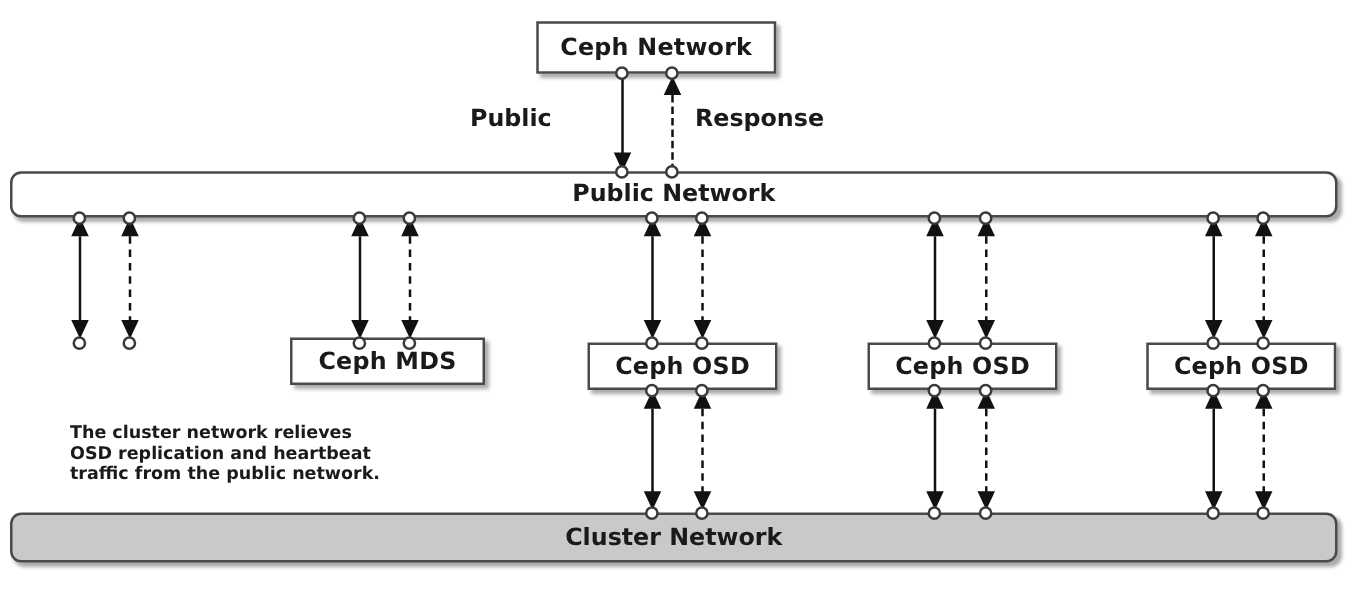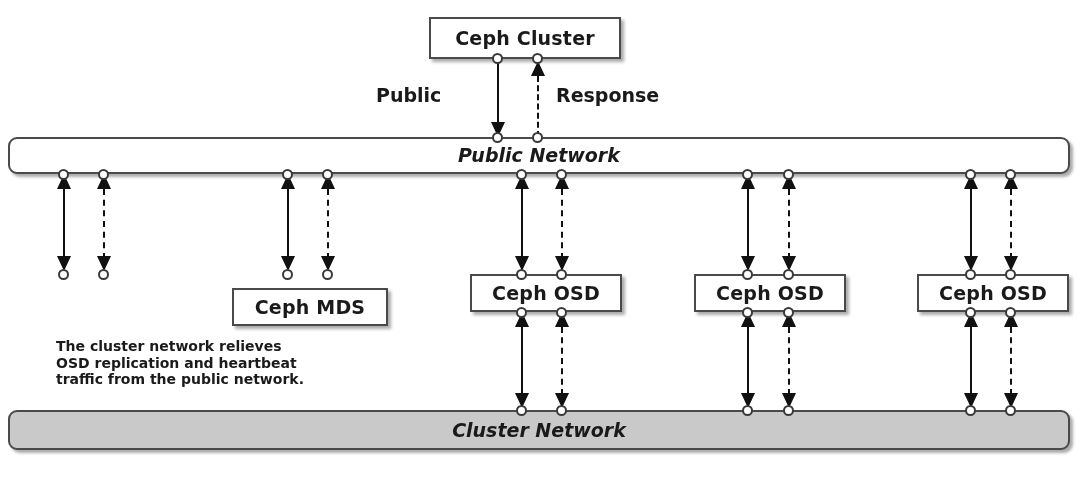--- a/index.html
+++ b/index.html
@@ -40,21 +40,20 @@
   
   .net-bar {
     position: absolute;
     box-sizing: border-box;
     border: 2px solid #4a4a4a;
     border-radius: 9px;
     box-shadow: 3px 3px 3px rgba(0,0,0,0.33);
     display: flex;
     align-items: center;
     justify-content: center;
-    font-style: italic;
   }
   .net-bar.public  { background: #ffffff; }
   .net-bar.cluster { background: #c9c9c9; }
   .net-label {
     font-size: 19px;
     font-weight: bold;
     color: #1a1a1a;
     white-space: nowrap;
     line-height: 1;
   }
@@ -120,25 +119,25 @@
 
   <div class="net-bar public" style="left:8px; top:137px; width:1062px; height:37px;">
     <span class="net-label">Public Network</span>
   </div>
 
   <div class="net-bar cluster" style="left:8px; top:410px; width:1062px; height:40px;">
     <span class="net-label">Cluster Network</span>
   </div>
 
   <div class="node-box" style="left:429px; top:17px; width:192px; height:42px;">
-    <span class="node-label">Ceph Cluster</span>
-  </div>
-
-
-  <div class="node-box" style="left:232px; top:288px; width:156px; height:38px;">
+    <span class="node-label">Ceph Network</span>
+  </div>
+
+
+  <div class="node-box" style="left:232px; top:270px; width:156px; height:38px;">
     <span class="node-label">Ceph MDS</span>
   </div>
 
   <div class="node-box" style="left:470px; top:274px; width:152px; height:38px;">
     <span class="node-label">Ceph OSD</span>
   </div>
 
   <div class="node-box" style="left:694px; top:274px; width:152px; height:38px;">
     <span class="node-label">Ceph OSD</span>
   </div>

